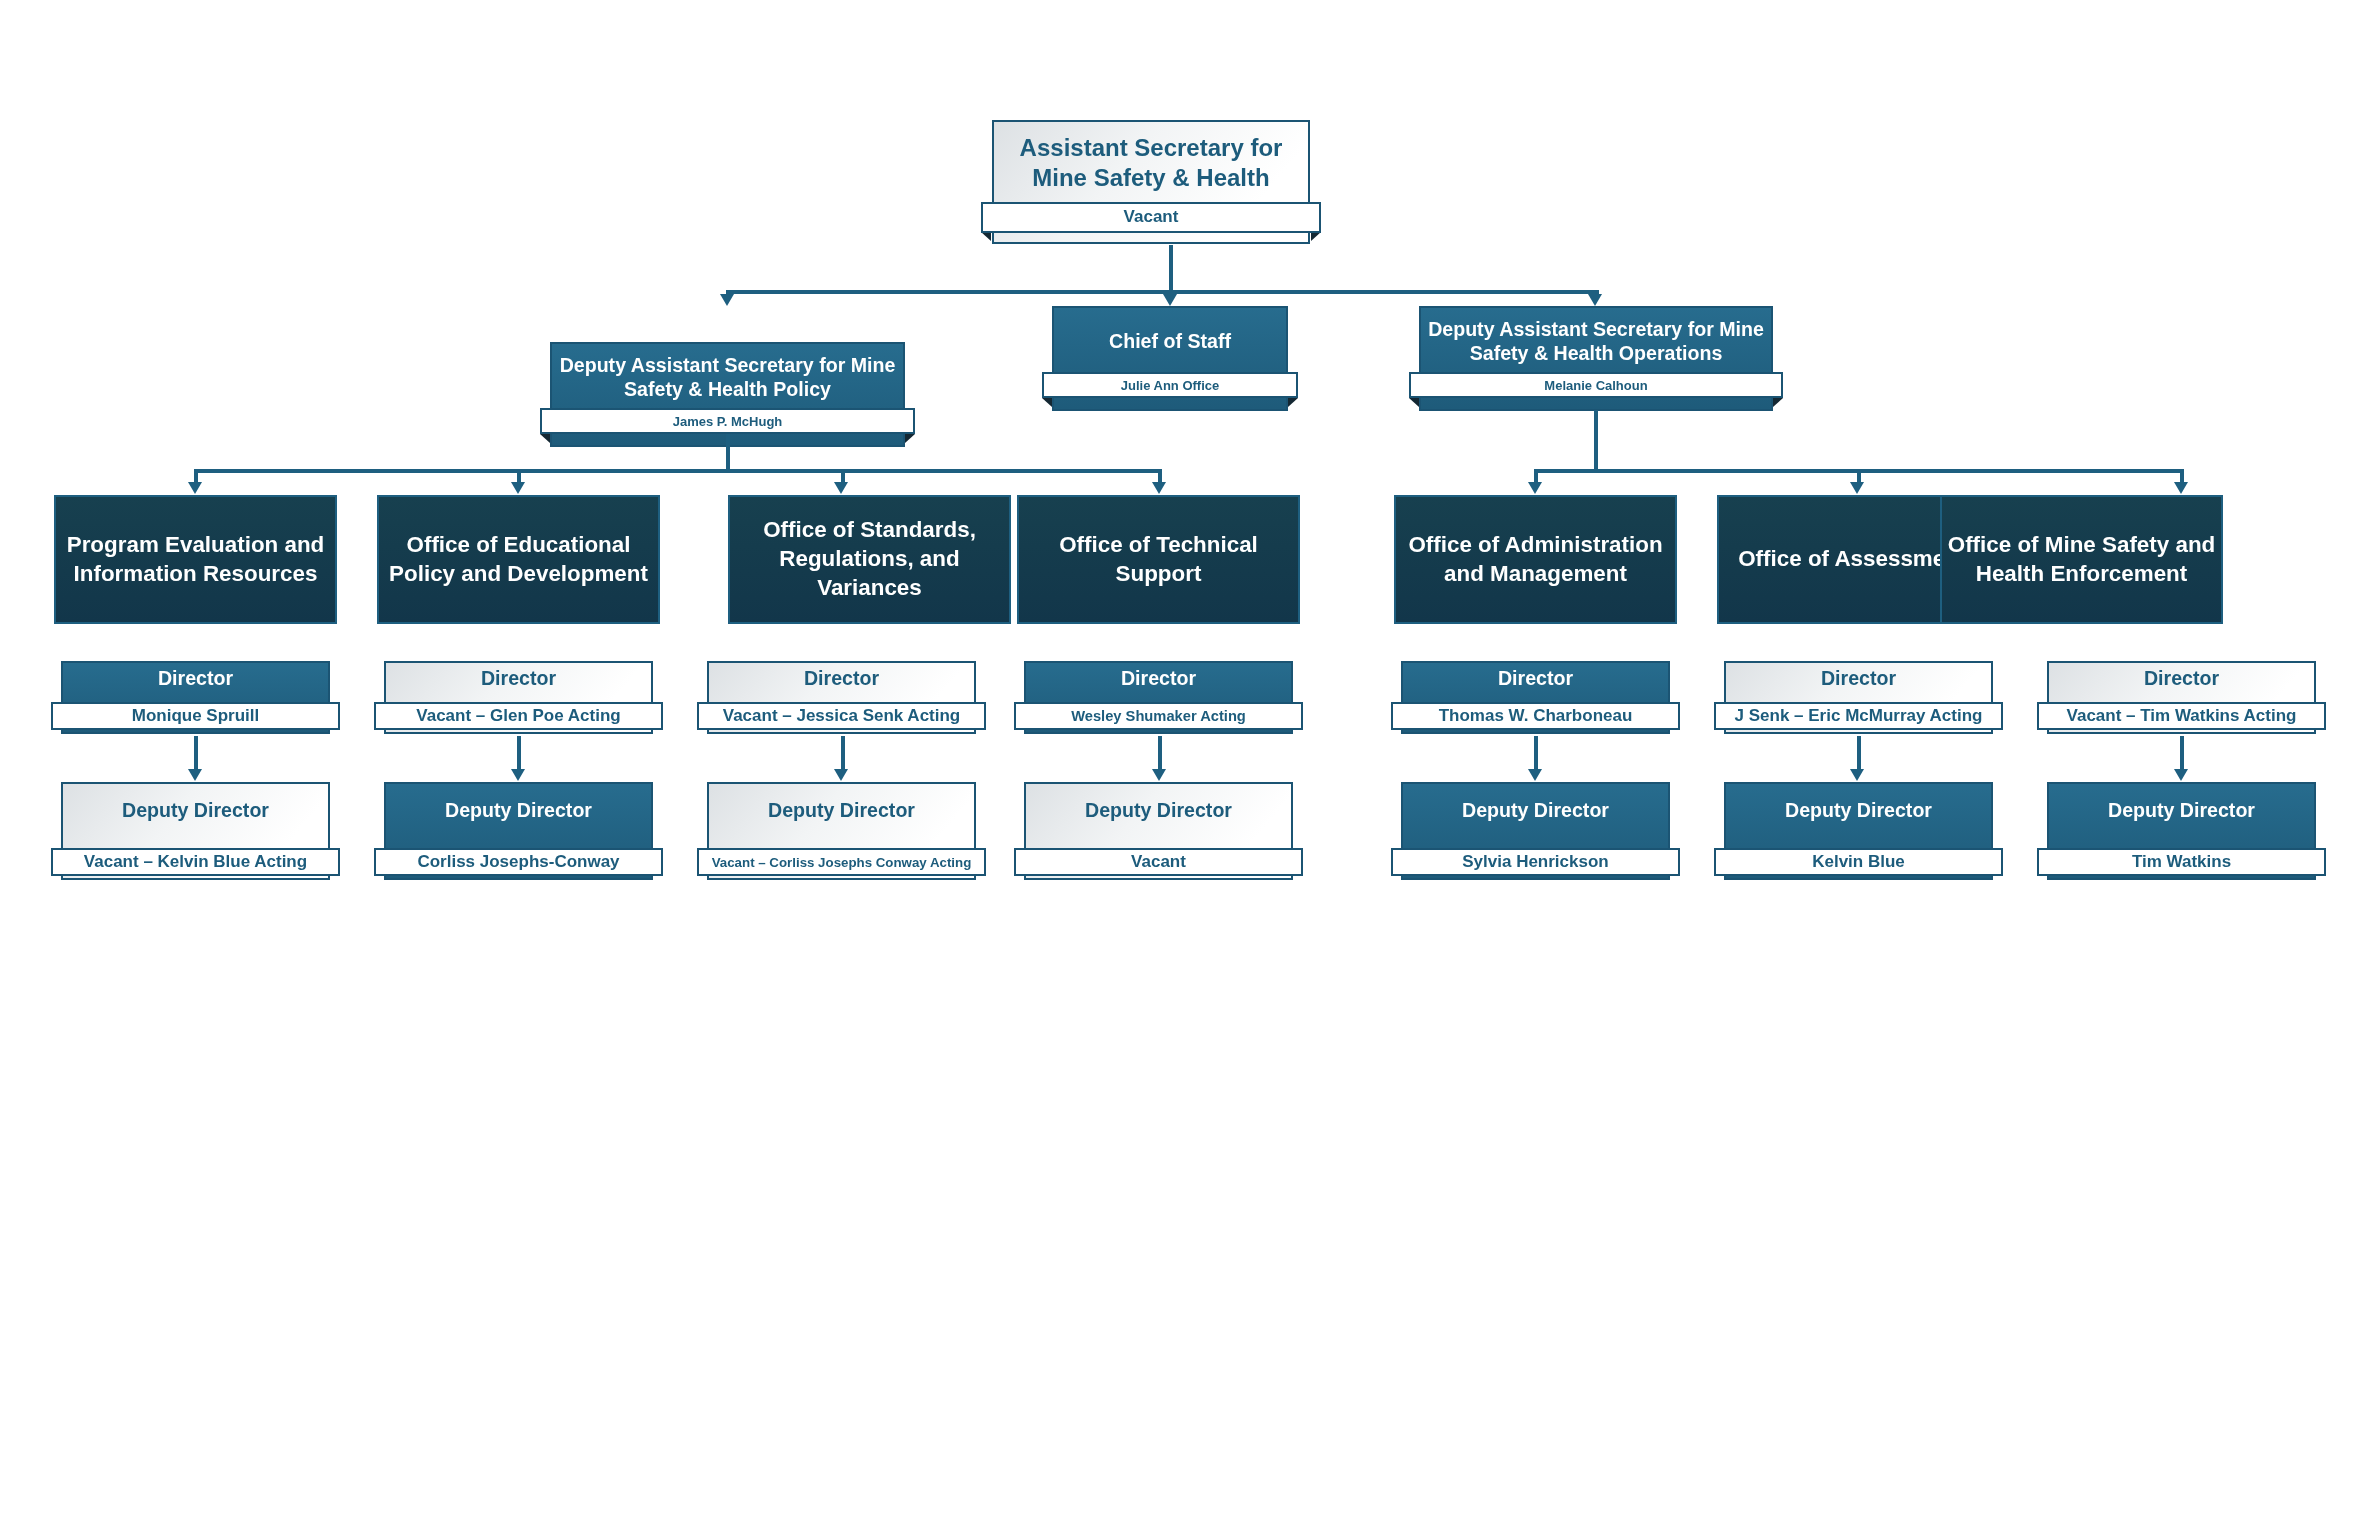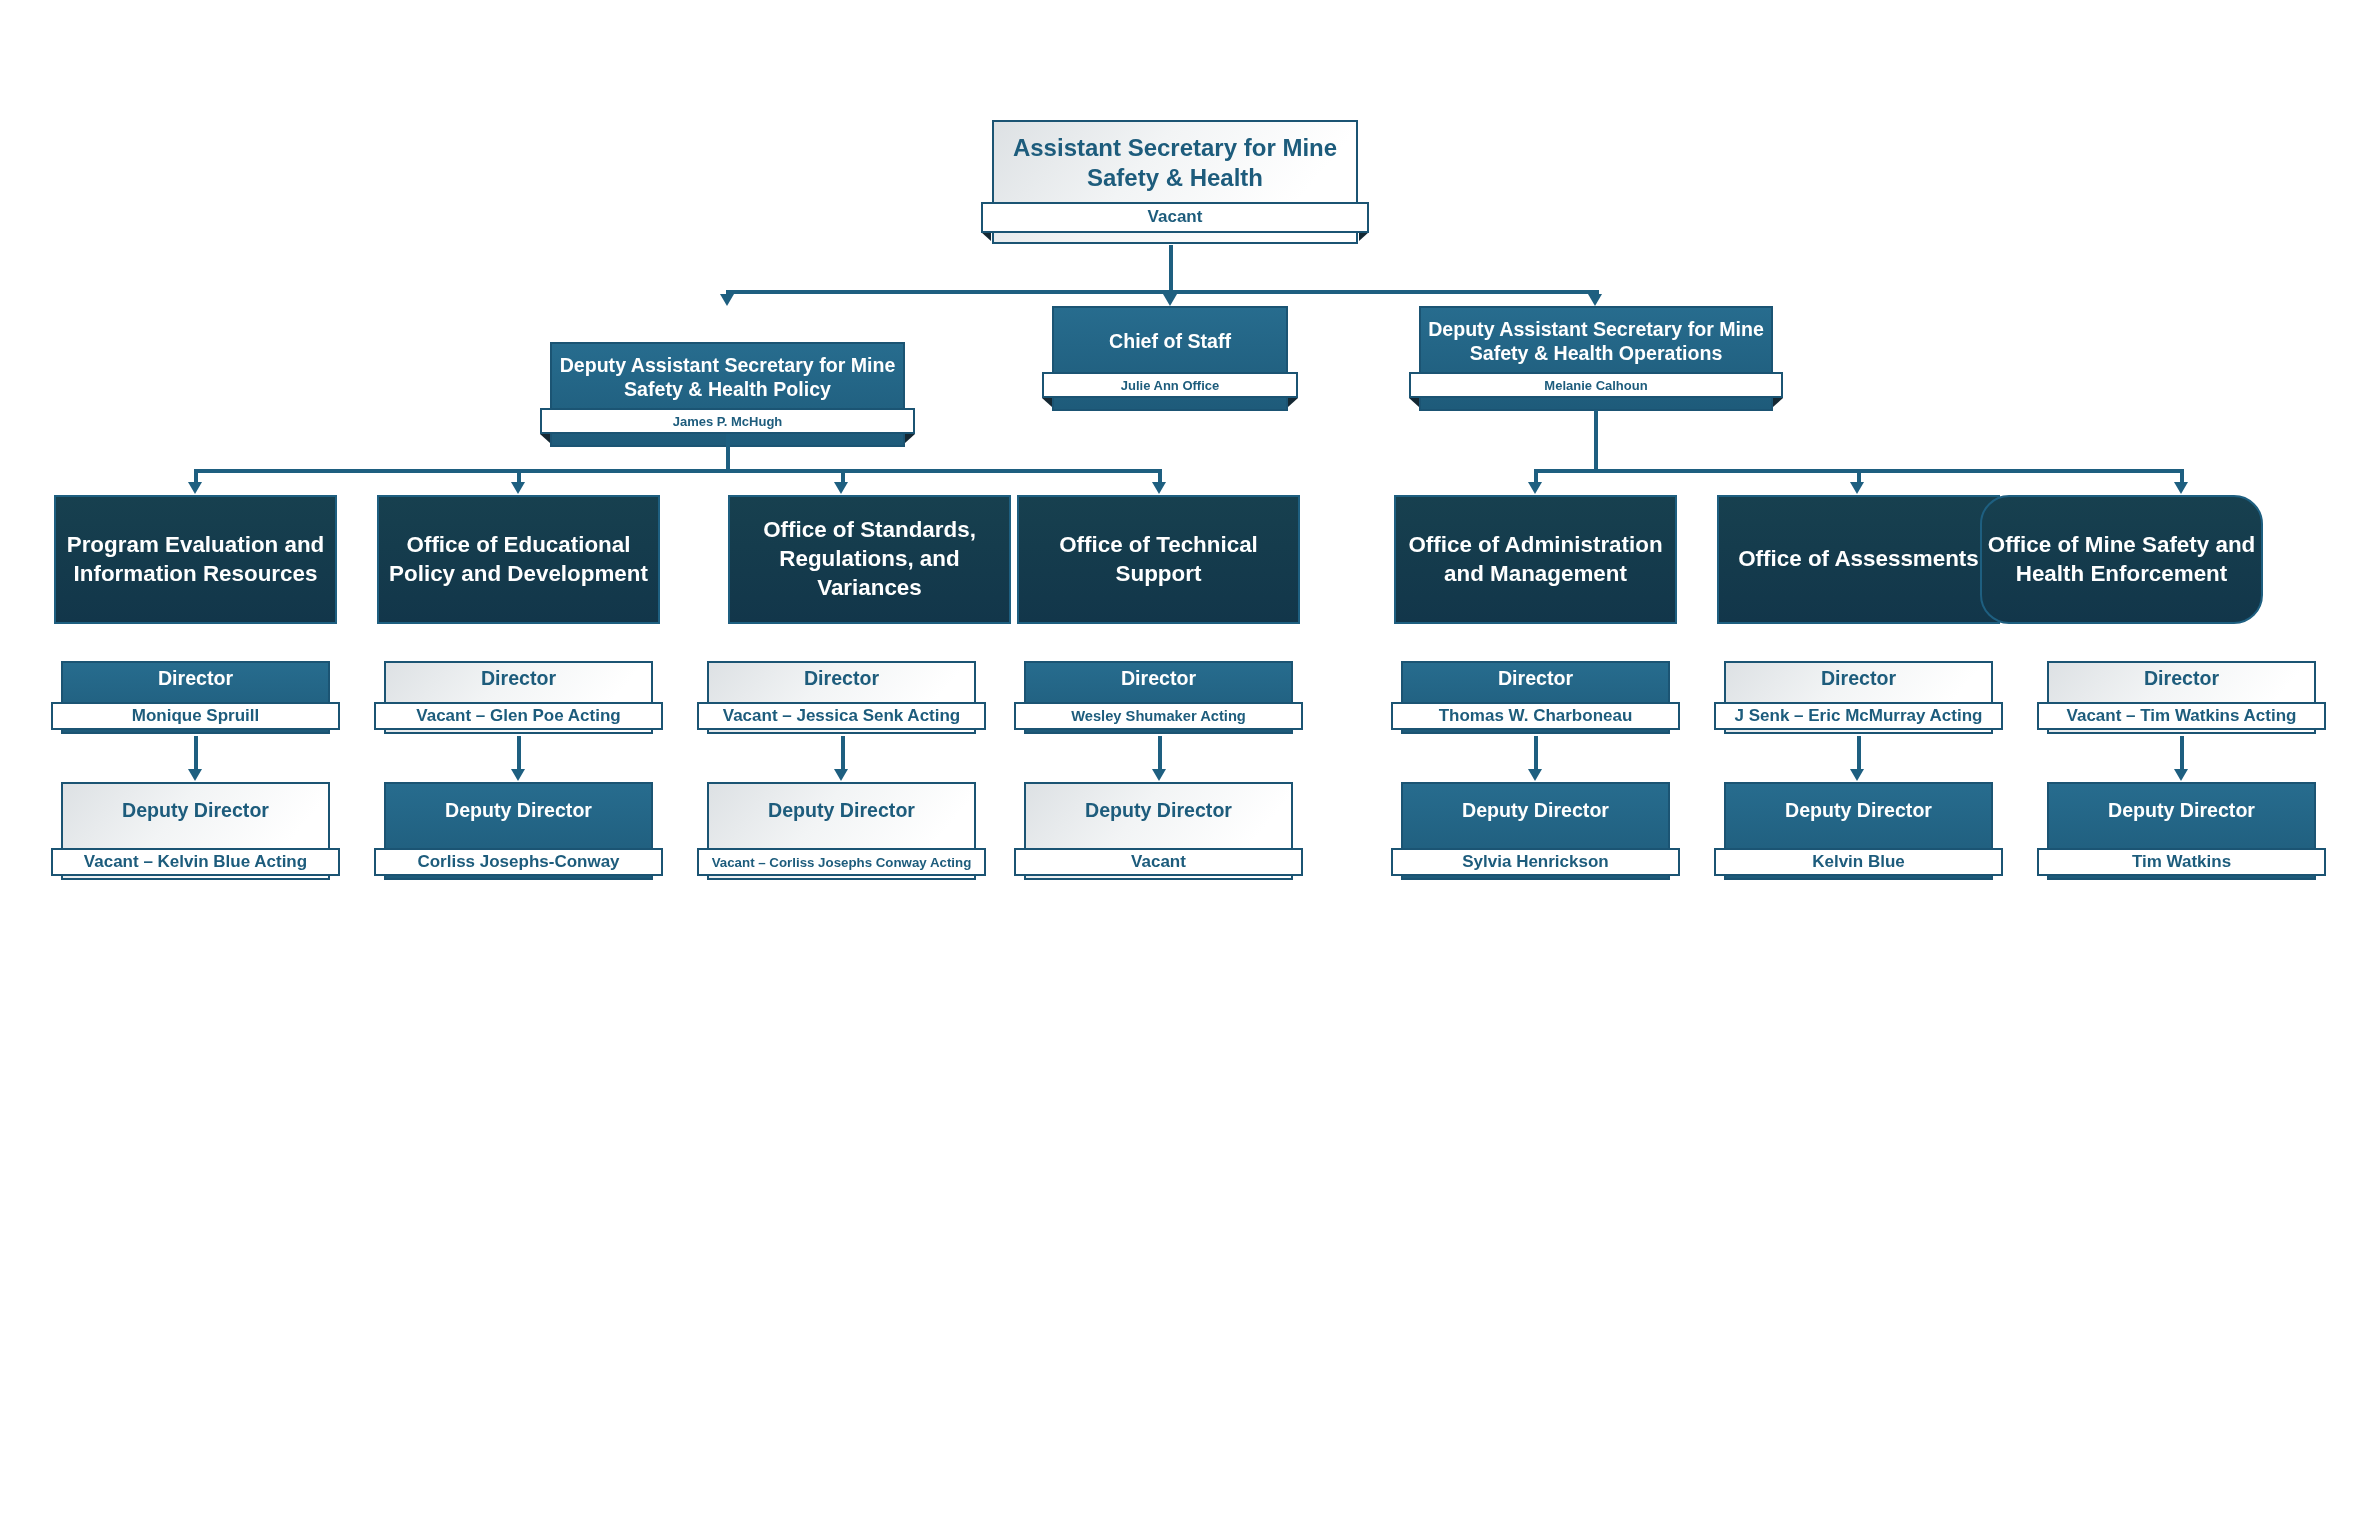--- a/index.html
+++ b/index.html
@@ -36,21 +36,21 @@
   .ribbon{
     position:absolute;z-index:3;background:#ffffff;
     border:2.1px solid var(--teal-dk);color:var(--ink);
     display:flex;align-items:center;justify-content:center;
     text-align:center;white-space:nowrap;
   }
   .fold{position:absolute;z-index:2;width:0;height:0;}
   .fold-l{border-top:9px solid var(--fold);border-left:10.5px solid transparent;}
   .fold-r{border-top:9px solid var(--fold);border-right:10.5px solid transparent;}
 
-  .n-root{width:366px;height:124px;}
+  .n-root{width:318px;height:124px;}
   .n-root .box-title{font-size:24px;padding:0 14px 39px;}
   .n-root .ribbon{left:-11.2px;right:-11.2px;bottom:11.2px;height:31px;font-size:17px;}
   .n-root .fold-l{left:-11.2px;bottom:2.8px;}
   .n-root .fold-r{right:-11.2px;bottom:2.8px;}
 
   .n-row2{height:105px;}
   .n-row2 .box-title{font-size:19.6px;padding:0 7px 35px;}
   .n-row2 .ribbon{left:-9.8px;right:-9.8px;bottom:12.6px;height:26.6px;font-size:13px;}
   .n-row2 .fold-l{left:-9.8px;bottom:4.2px;}
   .n-row2 .fold-r{right:-9.8px;bottom:4.2px;}
@@ -154,21 +154,21 @@
   </div>
 <div class="office" style="left:1017px;">
     <span>Office of Technical Support</span>
   </div>
 <div class="office" style="left:1394px;">
     <span>Office of Administration and Management</span>
   </div>
 <div class="office" style="left:1717px;">
     <span>Office of Assessments</span>
   </div>
-<div class="office" style="left:1980px;border-radius:29px;">
+<div class="office" style="left:1940px;">
     <span>Office of Mine Safety and Health Enforcement</span>
   </div>
 
 <div class="node dark n-dir" style="left:61px;top:661px;">
   <div class="box-title">Director</div>
   <div class="ribbon">Monique Spruill</div>
   <div class="fold fold-l"></div>
   <div class="fold fold-r"></div>
 </div>
 <div class="node light n-dir" style="left:384px;top:661px;">

